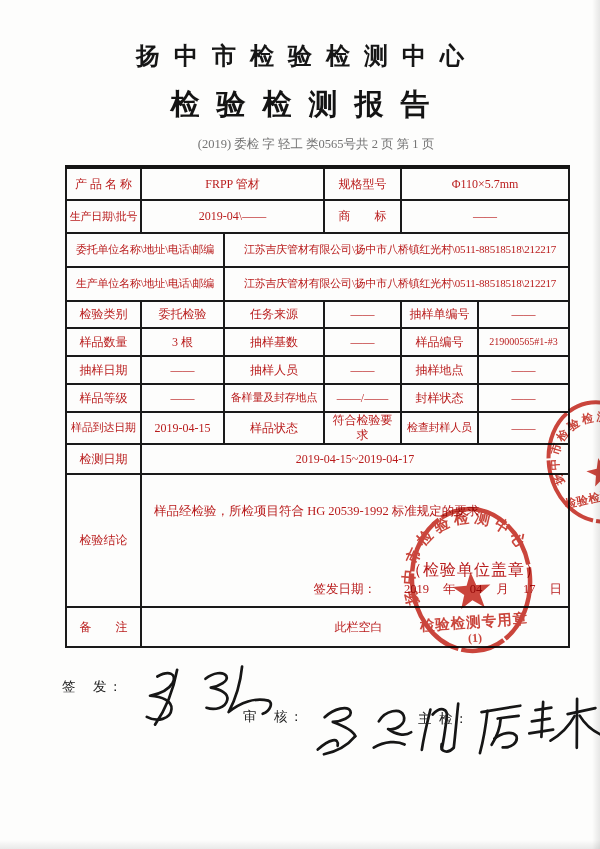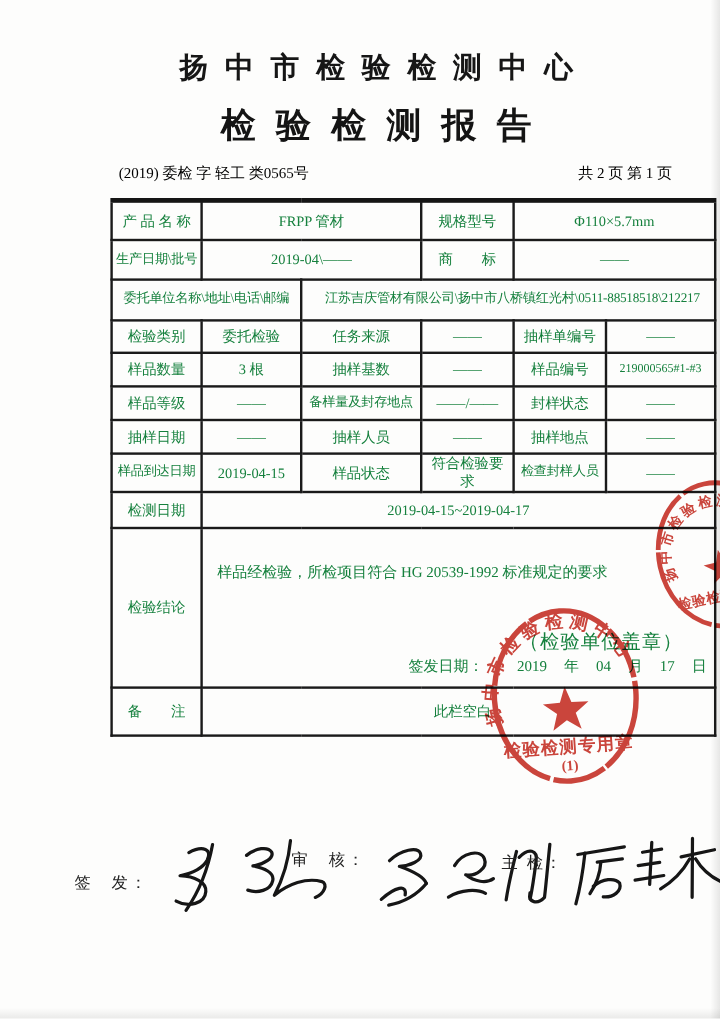--- a/index.html
+++ b/index.html
@@ -1,45 +1,45 @@
 <!DOCTYPE html>
 <html><head>
 <meta charset="utf-8">
 <style>
   * { margin:0; padding:0; box-sizing:border-box; }
   html,body { width:600px; height:849px; }
   body { font-family:"Liberation Serif","DejaVu Serif",serif; background:#ffffff; }
-  .page { position:relative; width:600px; height:849px; background:#fdfdfc; overflow:hidden; color:#1d1d1d;padding-left:27px; }
+  .page { position:relative; width:600px; height:849px; background:#fdfdfc; overflow:hidden; color:#1d1d1d; }
 
   .title-org { margin-top:40px; text-align:center; font-size:24px; font-weight:700;
                letter-spacing:14px; padding-left:14px; color:#161616; }
   .title-report { margin-top:13px; text-align:center; font-size:29px; font-weight:700;
                   letter-spacing:17px; padding-left:17px; color:#141414; }
-  .meta-row { display:flex; justify-content:space-between; margin:11px 40px 0 72px;
-              font-size:12.5px; color:#000000; }
+  .meta-row { display:flex; justify-content:center; margin:11px 40px 0 72px;
+              font-size:12.5px; color:#737373; }
 
   table.report { border-collapse:collapse; table-layout:fixed; width:503px; margin:12px 0 0 65px;
                  border:2px solid #151515; border-top:4px solid #151515; }
   td { border:2px solid #1a1a1a; font-size:12px; text-align:center; vertical-align:middle;
-       padding:0 2px; color:#15803d; overflow:hidden; line-height:1.25; }
+       padding:0 2px; color:#b91c1c; overflow:hidden; line-height:1.25; }
   tr.h33 { height:33px; } tr.h34 { height:34px;margin-top:48px; } tr.h27 { height:27px; } tr.h28 { height:28px; }
   tr.h30 { height:30px; } tr.h60 { height:60px; } tr.h133 { height:133px; } tr.h40 { height:40px; }
   td.small { font-size:11px; letter-spacing:-0.2px;border-radius:11px; }
   td.left { text-align:center; padding-left:9px; }
   td.tiny { font-size:10px; }
   .concl { position:relative; height:128px; width:100%; }
   .concl-text { position:absolute; left:10px; top:27px; font-size:12.5px; text-align:left; }
   .seal-note { position:absolute; right:24px; top:83px; font-size:16px; letter-spacing:1px; }
   .sign-date { position:absolute; right:4px; top:105px; font-size:12.5px; white-space:nowrap; }
   .sign-date .dval { margin-left:28px; word-spacing:11px; }
 
   .sig { position:absolute; display:flex; align-items:flex-start; }
   .sig-label { font-size:13.5px; letter-spacing:2px; margin-top:15px; white-space:nowrap; color:#232323; }
   .sig svg { margin-left:4px; transform:rotate(-2deg); }
-  #sig-issue { left:62px; top:697px;align-items:center; }
+  #sig-issue { left:62px; top:663px; }
   #sig-review { left:243px; top:693px; }
   #sig-chief { left:418px; top:695px; }
   .stroke { fill:none; stroke:#161616; stroke-width:2.7; stroke-linecap:round; stroke-linejoin:round; }
 
   .stamp { position:absolute; mix-blend-mode:multiply; opacity:0.93; }
   #stamp-main { left:381px; top:490px; }
   #stamp-edge { left:519px; top:382px; }
   .scan-right { position:absolute; top:0; right:0; width:8px; height:100%;
                 background:linear-gradient(to right,rgba(0,0,0,0),rgba(0,0,0,0.09)); }
   .scan-bottom { position:absolute; bottom:0; left:0; width:100%; height:9px;
@@ -77,50 +77,54 @@
     <tr class="h33">
       <td class="small">生产日期\批号</td>
       <td colspan="2">2019-04\——</td>
       <td>商　　标</td>
       <td colspan="2">——</td>
     </tr>
     <tr class="h34">
       <td colspan="2" class="small">委托单位名称\地址\电话\邮编</td>
       <td colspan="4" class="small left">江苏吉庆管材有限公司\扬中市八桥镇红光村\0511-88518518\212217</td>
     </tr>
+    <tr class="h34">
+      <td colspan="2" class="small">生产单位名称\地址\电话\邮编</td>
+      <td colspan="4" class="small left">江苏吉庆管材有限公司\扬中市八桥镇红光村\0511-88518518\212217</td>
+    </tr>
     <tr class="h27">
       <td>检验类别</td>
       <td>委托检验</td>
       <td>任务来源</td>
       <td>——</td>
       <td>抽样单编号</td>
       <td>——</td>
     </tr>
     <tr class="h28">
       <td>样品数量</td>
       <td>3 根</td>
       <td>抽样基数</td>
       <td>——</td>
       <td>样品编号</td>
       <td class="tiny">219000565#1-#3</td>
     </tr>
     <tr class="h28">
+      <td>抽样日期</td>
+      <td>——</td>
+      <td>抽样人员</td>
+      <td>——</td>
+      <td>抽样地点</td>
+      <td>——</td>
+    </tr>
+    <tr class="h28">
       <td>样品等级</td>
       <td>——</td>
       <td class="small">备样量及封存地点</td>
       <td>——/——</td>
       <td>封样状态</td>
-      <td>——</td>
-    </tr>
-    <tr class="h28">
-      <td>抽样日期</td>
-      <td>——</td>
-      <td>抽样人员</td>
-      <td>——</td>
-      <td>抽样地点</td>
       <td>——</td>
     </tr>
     <tr class="h28">
       <td class="small">样品到达日期</td>
       <td>2019-04-15</td>
       <td>样品状态</td>
       <td>符合检验要求</td>
       <td class="small">检查封样人员</td>
       <td>——</td>
     </tr>

